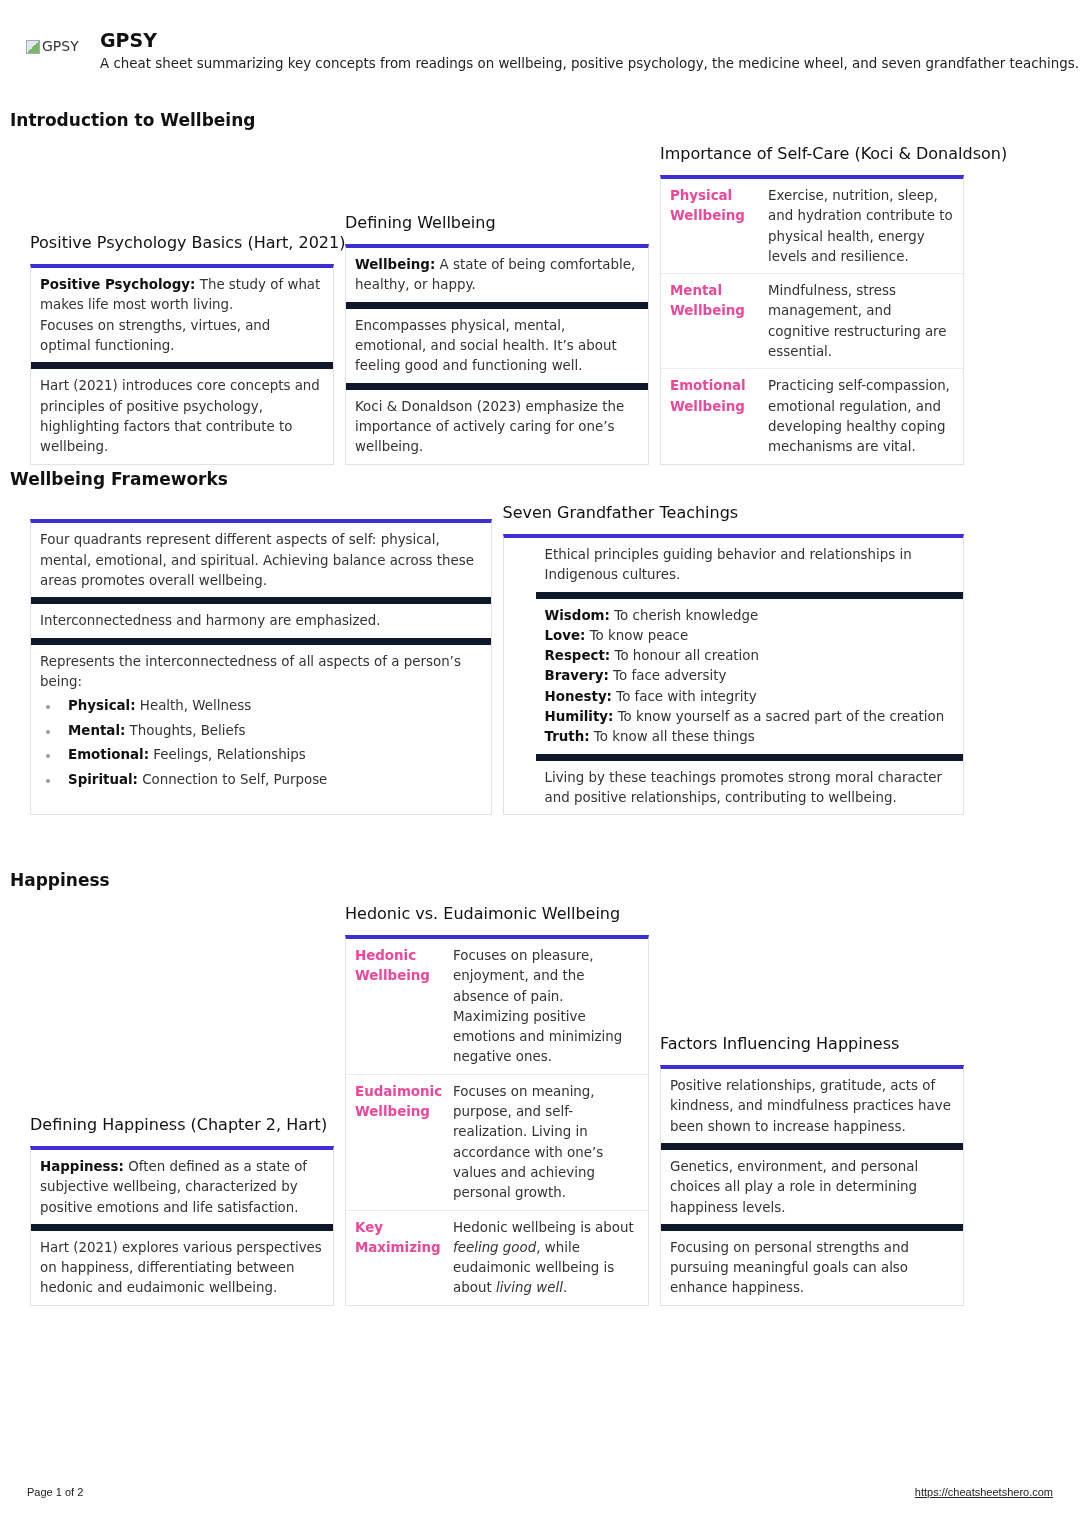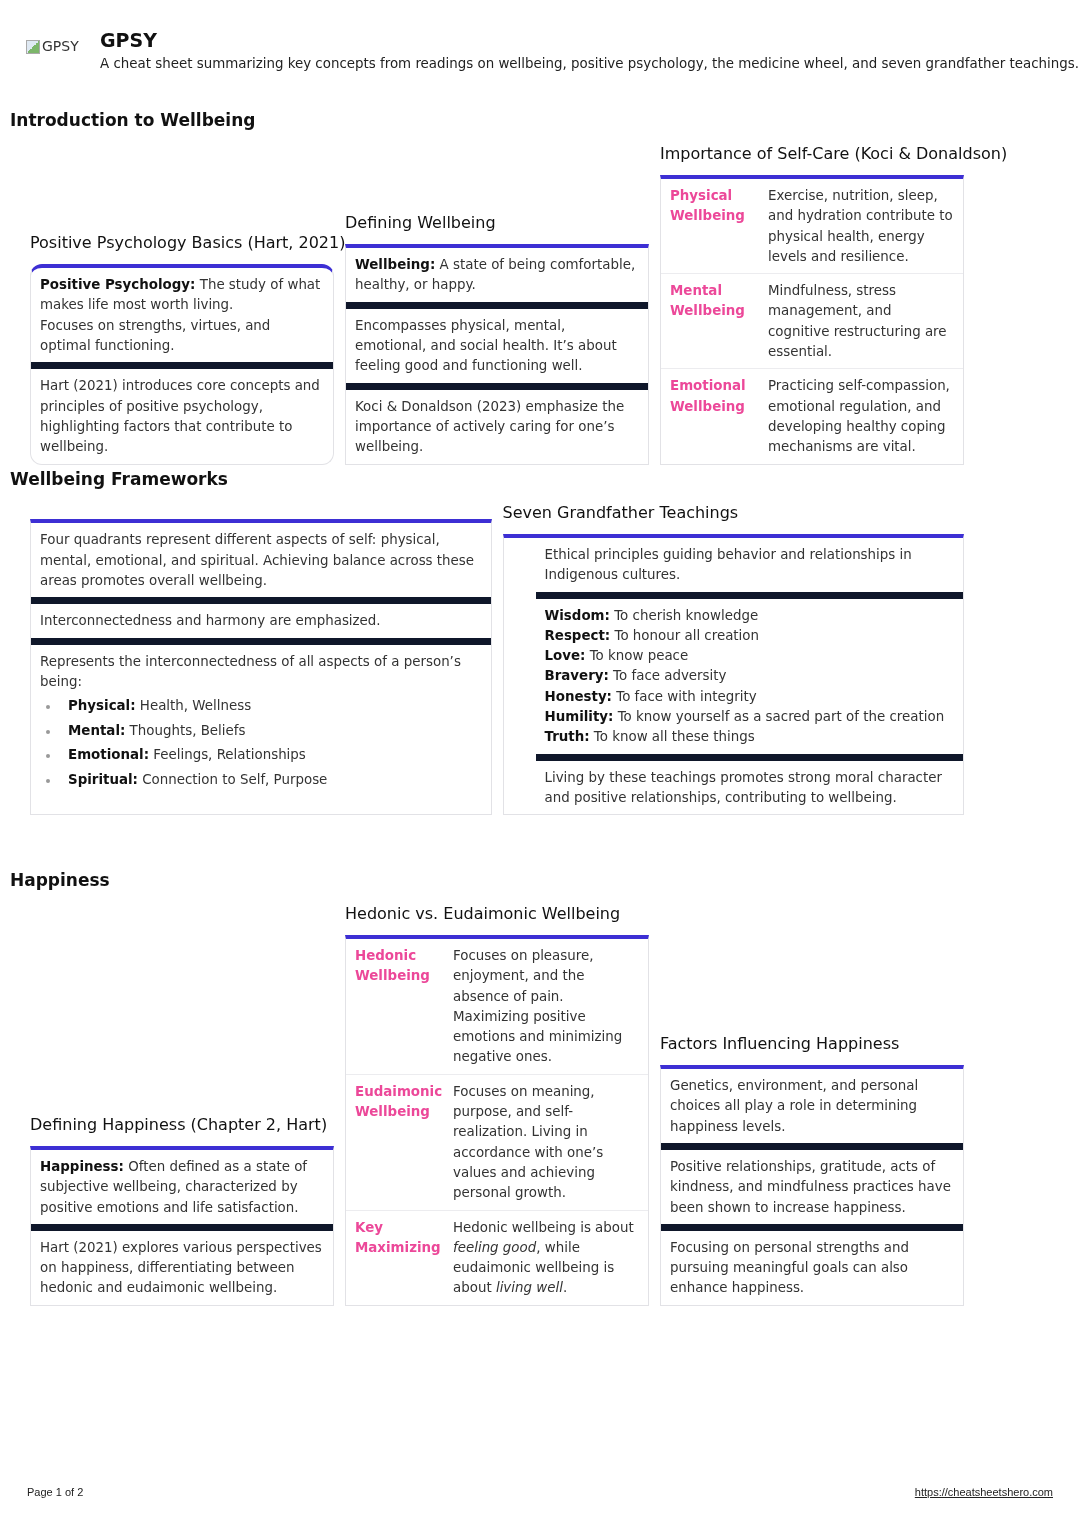--- a/index.html
+++ b/index.html
@@ -43,21 +43,21 @@
     <div class="title">GPSY</div>
     <div class="subtitle">A cheat sheet summarizing key concepts from readings on wellbeing, positive psychology, the medicine wheel, and seven grandfather teachings.</div>
   </div>
 </div>
 
 <div class="section" style="top:110px;">
   <div class="section-title">Introduction to Wellbeing</div>
   <div class="cols">
     <div class="col">
       <div class="card-title">Positive Psychology Basics (Hart, 2021)</div>
-      <div class="card" style="border-top-color: rgb(61, 47, 212); border-radius: 12px;">
+      <div class="card" style="border-top-color: rgb(61, 47, 212);">
         <div class="row">
           <b>Positive Psychology:</b><span> The study of what makes life most worth living.</span><br>
           <span>Focuses on strengths, virtues, and optimal functioning.</span>
         </div>
         <div class="row">Hart (2021) introduces core concepts and principles of positive psychology, highlighting factors that contribute to wellbeing.</div>
       </div>
     </div>
     <div class="col">
       <div class="card-title">Defining Wellbeing</div>
       <div class="card" style="border-top-color: rgb(61, 47, 212);">
@@ -105,22 +105,22 @@
           </ul>
         </div>
       </div>
     </div>
     <div class="col">
       <div class="card-title">Seven Grandfather Teachings</div>
       <div class="card" style="border-top-color: rgb(61, 47, 212); padding-left: 32px;">
         <div class="row">Ethical principles guiding behavior and relationships in Indigenous cultures.</div>
         <div class="row">
           <div><b>Wisdom:</b><span> To cherish knowledge</span></div>
+          <div><b>Love:</b><span> To know peace</span></div>
           <div><b>Respect:</b><span> To honour all creation</span></div>
-          <div><b>Love:</b><span> To know peace</span></div>
           <div><b>Bravery:</b><span> To face adversity</span></div>
           <div><b>Honesty:</b><span> To face with integrity</span></div>
           <div><b>Humility:</b><span> To know yourself as a sacred part of the creation</span></div>
           <div><b>Truth:</b><span> To know all these things</span></div>
         </div>
         <div class="row">Living by these teachings promotes strong moral character and positive relationships, contributing to wellbeing.</div>
       </div>
     </div>
   </div>
 </div>
@@ -150,22 +150,22 @@
         </div>
         <div class="trow">
           <div class="tkey">Key Maximizing</div>
           <div class="tval"><span>Hedonic wellbeing is about </span><i>feeling good</i><span>, while eudaimonic wellbeing is about </span><i>living well</i><span>.</span></div>
         </div>
       </div>
     </div>
     <div class="col">
       <div class="card-title">Factors Influencing Happiness</div>
       <div class="card" style="border-top-color: rgb(61, 47, 212);">
+        <div class="row">Positive relationships, gratitude, acts of kindness, and mindfulness practices have been shown to increase happiness.</div>
         <div class="row">Genetics, environment, and personal choices all play a role in determining happiness levels.</div>
-        <div class="row">Positive relationships, gratitude, acts of kindness, and mindfulness practices have been shown to increase happiness.</div>
         <div class="row">Focusing on personal strengths and pursuing meaningful goals can also enhance happiness.</div>
       </div>
     </div>
   </div>
 </div>
 
 <div class="footer left">Page 1 of 2</div>
 <a class="footer right">https://cheatsheetshero.com</a>
 
 </body></html>

